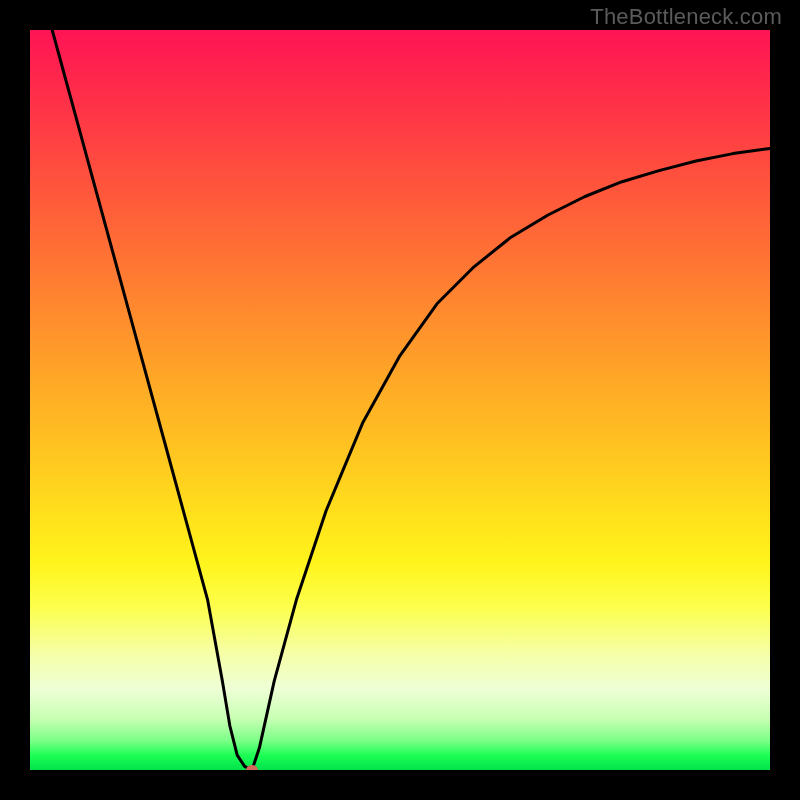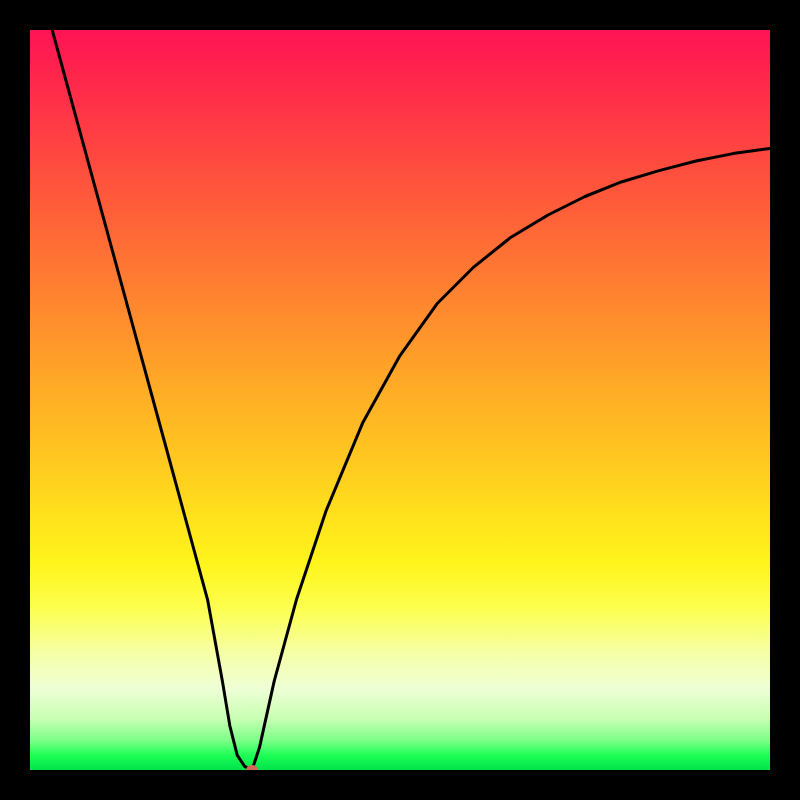--- a/index.html
+++ b/index.html
@@ -64,20 +64,21 @@
     inset: 0;
     width: 100%;
     height: 100%;
   }
 </style>
 </head>
 <body>
 
 <div class="outer">
 
+  <div class="watermark">TheBottleneck.com</div>
 
   <div class="plot">
     <div class="gradient"></div>
 
     <svg class="curve" viewBox="0 0 740 740" preserveAspectRatio="none">
       <path fill="none" stroke="#000000" stroke-width="3" stroke-linejoin="round" stroke-linecap="round" d="M22.2 0.0 L44.4 81.4 L66.6 162.8 L88.8 244.2 L111.0 325.6 L133.2 407.0 L155.4 488.4 L177.6 569.8 L192.4 651.2 L199.8 695.6 L207.2 725.2 L214.6 736.3 L222.0 740.0 L229.4 717.8 L244.2 651.2 L266.4 569.8 L296.0 481.0 L333.0 392.2 L370.0 325.6 L407.0 273.8 L444.0 236.8 L481.0 207.2 L518.0 185.0 L555.0 166.5 L592.0 151.7 L629.0 140.6 L666.0 131.0 L703.0 123.6 L740.0 118.4"></path>
       <ellipse rx="6" ry="5" cx="222.0" cy="740.0" fill="#d26a5c"></ellipse>
     </svg>
   </div>
 

